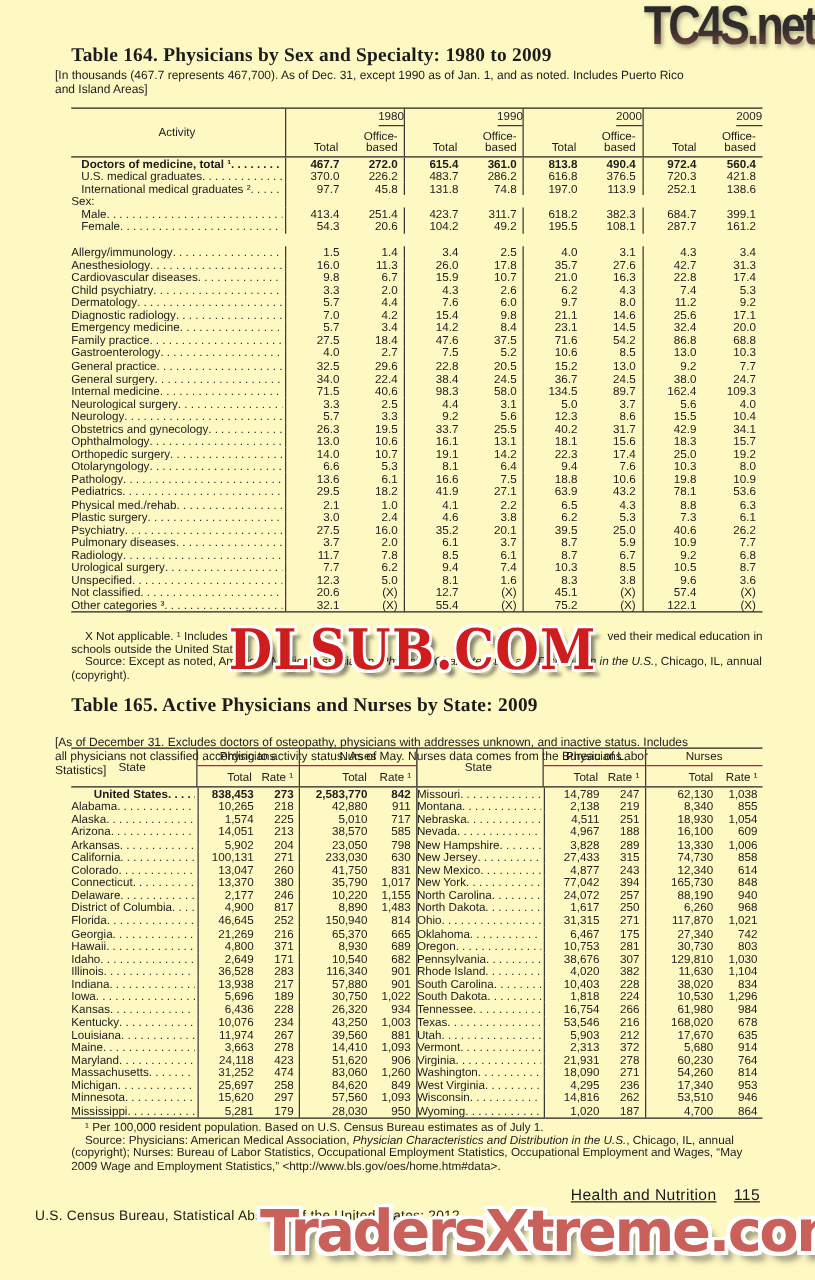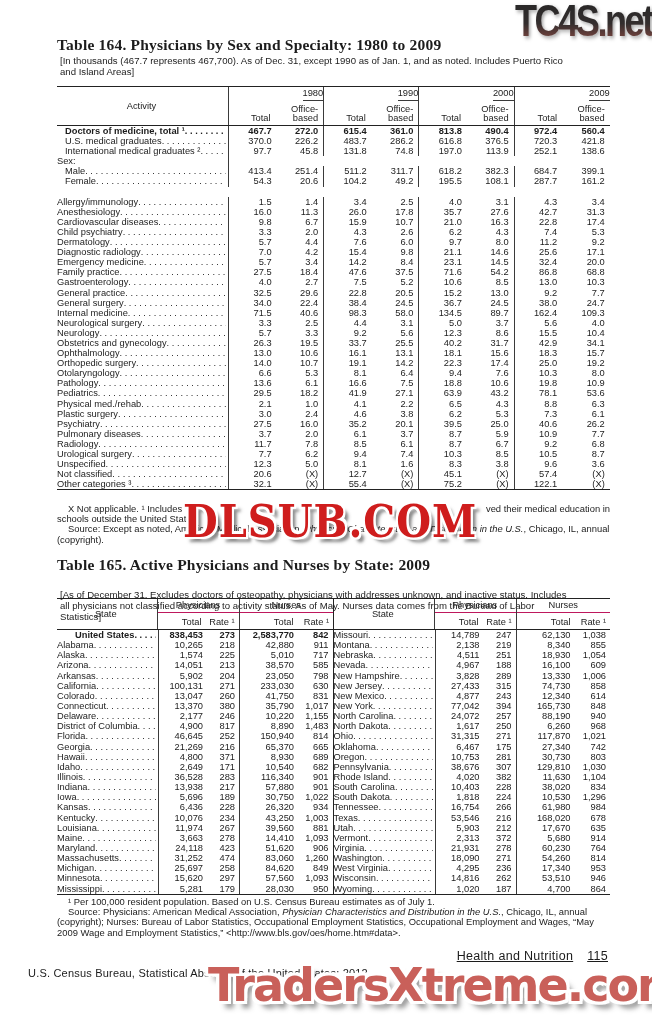--- a/index.html
+++ b/index.html
@@ -1,16 +1,16 @@
 <!DOCTYPE html>
 <html><head>
 <meta charset="utf-8">
 <style>
   html,body{margin:0;padding:0;background:#e8e8e8;}
-  .page{position:relative;width:652px;height:1024px;background:#ffffff;overflow:hidden;
+  .page{position:relative;width:652px;height:1024px;background:#fef9c3;overflow:hidden;
         font-family:"Liberation Sans",sans-serif;color:#1c1c1c;margin:0 auto;}
 
   
   .wm-top{position:absolute;top:-4px;right:0;font-family:"Liberation Sans",sans-serif;
           font-weight:bold;font-size:44px;letter-spacing:-3px;transform:scaleX(.82);transform-origin:right top;
           background:linear-gradient(180deg,#262626 0%,#332e2e 55%,#6e413c 82%,#8a4a42 100%);
           -webkit-background-clip:text;background-clip:text;color:transparent;
           filter:drop-shadow(2px 2px 2px rgba(0,0,0,.35));}
   .wm-mid{position:absolute;left:183px;top:494px;font-family:"DejaVu Serif",serif;font-weight:bold;
           font-size:40px;letter-spacing:1px;color:#cf1d1d;transform:scaleY(1.12);transform-origin:left top;
@@ -19,21 +19,21 @@
                       5px 5px 3px rgba(40,40,40,.55);}
   .wm-bot{position:absolute;left:208px;top:958px;font-family:"DejaVu Sans",sans-serif;font-weight:bold;
           font-size:46px;letter-spacing:-2px;color:#c9605a;
           text-shadow:-3px -3px 0 #fff,3px -3px 0 #fff,-3px 3px 0 #fff,3px 3px 0 #fff,
                       0 -3px 0 #fff,0 3px 0 #fff,-3px 0 0 #fff,3px 0 0 #fff,
                       6px 7px 5px rgba(50,50,50,.5);}
 
   
   .t-title{position:absolute;left:57px;font-family:"Liberation Serif",serif;font-weight:bold;
            font-size:15.5px;letter-spacing:.2px;}
-  .t-note{position:absolute;left:60px;width:510px;font-size:9.6px;line-height:11px;}
+  .t-note{position:absolute;left:44px;width:510px;font-size:9.6px;line-height:11px;}
 
   
   .tbl{position:absolute;left:57px;width:553px;font-size:9.3px;}
   .r{display:flex;height:10.1px;line-height:10.1px;align-items:baseline;}
   .bold{font-weight:bold;}
   .lbl{display:flex;overflow:hidden;}
   .lbl .txt{white-space:nowrap;}
   .lbl .dots{flex:1;overflow:hidden;white-space:nowrap;color:#1c1c1c;}
   .dots::after{content:" . . . . . . . . . . . . . . . . . . . . . . . . . . . . . . . . . .";letter-spacing:0;}
   .num{text-align:right;white-space:nowrap;}
@@ -178,21 +178,21 @@
           <div class="num c-n"></div>
           <div class="num c-n"></div>
         </div>
         <div class="r">
           <div class="lbl c-lbl vline">
             <div class="txt" style="padding-left: 8px;">Male</div>
             <div class="dots"></div>
           </div>
           <div class="num c-n">413.4</div>
           <div class="num c-n vline">251.4</div>
-          <div class="num c-n">511.2</div>
+          <div class="num c-n">423.7</div>
           <div class="num c-n vline">311.7</div>
           <div class="num c-n">618.2</div>
           <div class="num c-n vline">382.3</div>
           <div class="num c-n">684.7</div>
           <div class="num c-n">399.1</div>
         </div>
         <div class="r">
           <div class="lbl c-lbl vline">
             <div class="txt" style="padding-left: 8px;">Female</div>
             <div class="dots"></div>

